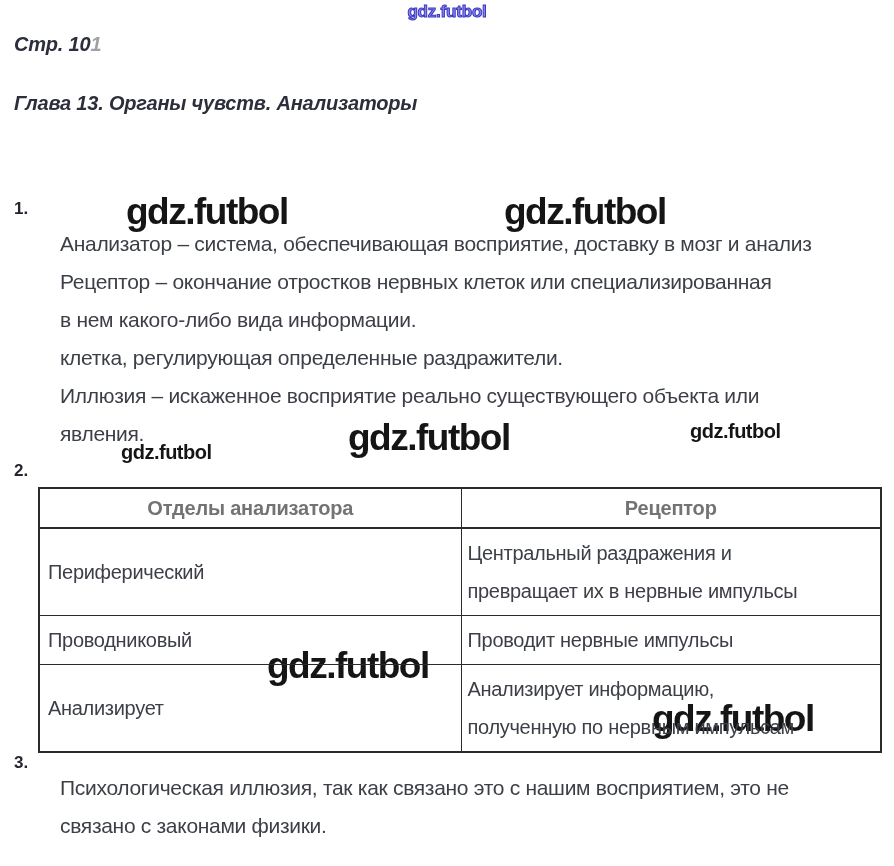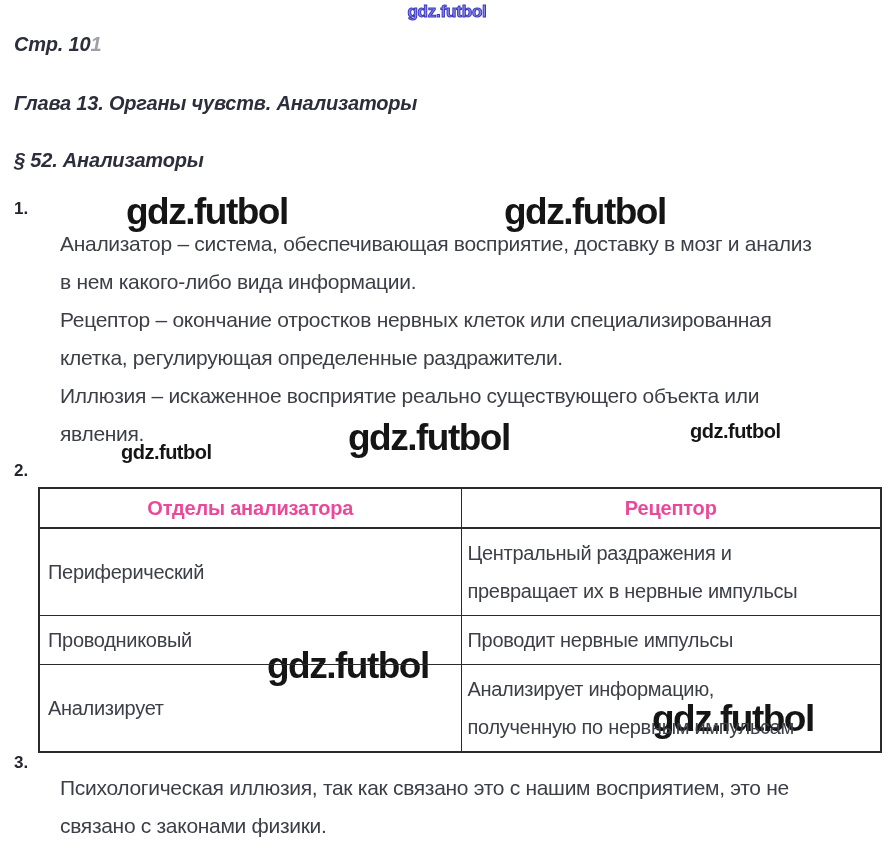--- a/index.html
+++ b/index.html
@@ -36,21 +36,21 @@
   .ans-table {
     position: absolute; left: 38px; top: 487px; width: 842px;
     border-collapse: collapse; table-layout: fixed;
     font-size: 20px; color: #3c3f47; letter-spacing: -0.3px;
   }
   .ans-table col.c1 { width: 422px; }
   .ans-table col.c2 { width: 420px; }
   .ans-table th, .ans-table td { border: 1.5px solid #2b2b2b; }
   .ans-table th {
     border-top-width: 2px; border-bottom-width: 2px;
-    height: 40px; font-size: 20px; font-weight: bold; color: #ec4899;
+    height: 40px; font-size: 20px; font-weight: bold; color: #737373;
     text-align: center; vertical-align: middle; letter-spacing: -0.2px;
   }
   .ans-table th:first-child, .ans-table td:first-child { border-left-width: 2px; }
   .ans-table th:last-child,  .ans-table td:last-child  { border-right-width: 2px; }
   .ans-table tr:last-child td { border-bottom-width: 2px; }
   .td-section { padding-left: 8px; vertical-align: middle; white-space: nowrap; }
   .td-func    { padding: 5px 0 5px 6px; vertical-align: top; }
   .td-func .ln { line-height: 38px; white-space: nowrap; }
   .row-1 { height: 79px; }
   .row-2 { height: 37px; }
@@ -84,27 +84,26 @@
   <div class="wm wm-sm  wm-mid-left">gdz.futbol</div>
   <div class="wm wm-big wm-mid-big">gdz.futbol</div>
   <div class="wm wm-sm  wm-mid-right">gdz.futbol</div>
   <div class="wm wm-big wm-table">gdz.futbol</div>
   <div class="wm wm-big wm-bottom">gdz.futbol</div>
 
   <div class="h-block page-num">
     <span>Стр. 10</span><span class="faded-char">1</span>
   </div>
   <div class="h-block chapter">Глава 13. Органы чувств. Анализаторы</div>
-  <div class="h-block section">§ 52. Анализаторы</div>
 
   <div class="a-num a1-num">1.</div>
   <div class="lines a1-lines">
     <div class="ln">Анализатор – система, обеспечивающая восприятие, доставку в мозг и анализ</div>
+    <div class="ln">Рецептор – окончание отростков нервных клеток или специализированная</div>
     <div class="ln">в нем какого-либо вида информации.</div>
-    <div class="ln">Рецептор – окончание отростков нервных клеток или специализированная</div>
     <div class="ln">клетка, регулирующая определенные раздражители.</div>
     <div class="ln">Иллюзия – искаженное восприятие реально существующего объекта или</div>
     <div class="ln">явления.</div>
   </div>
 
   <div class="a-num a2-num">2.</div>
   <table class="ans-table">
     <colgroup>
         <col class="c1">
         <col class="c2">

